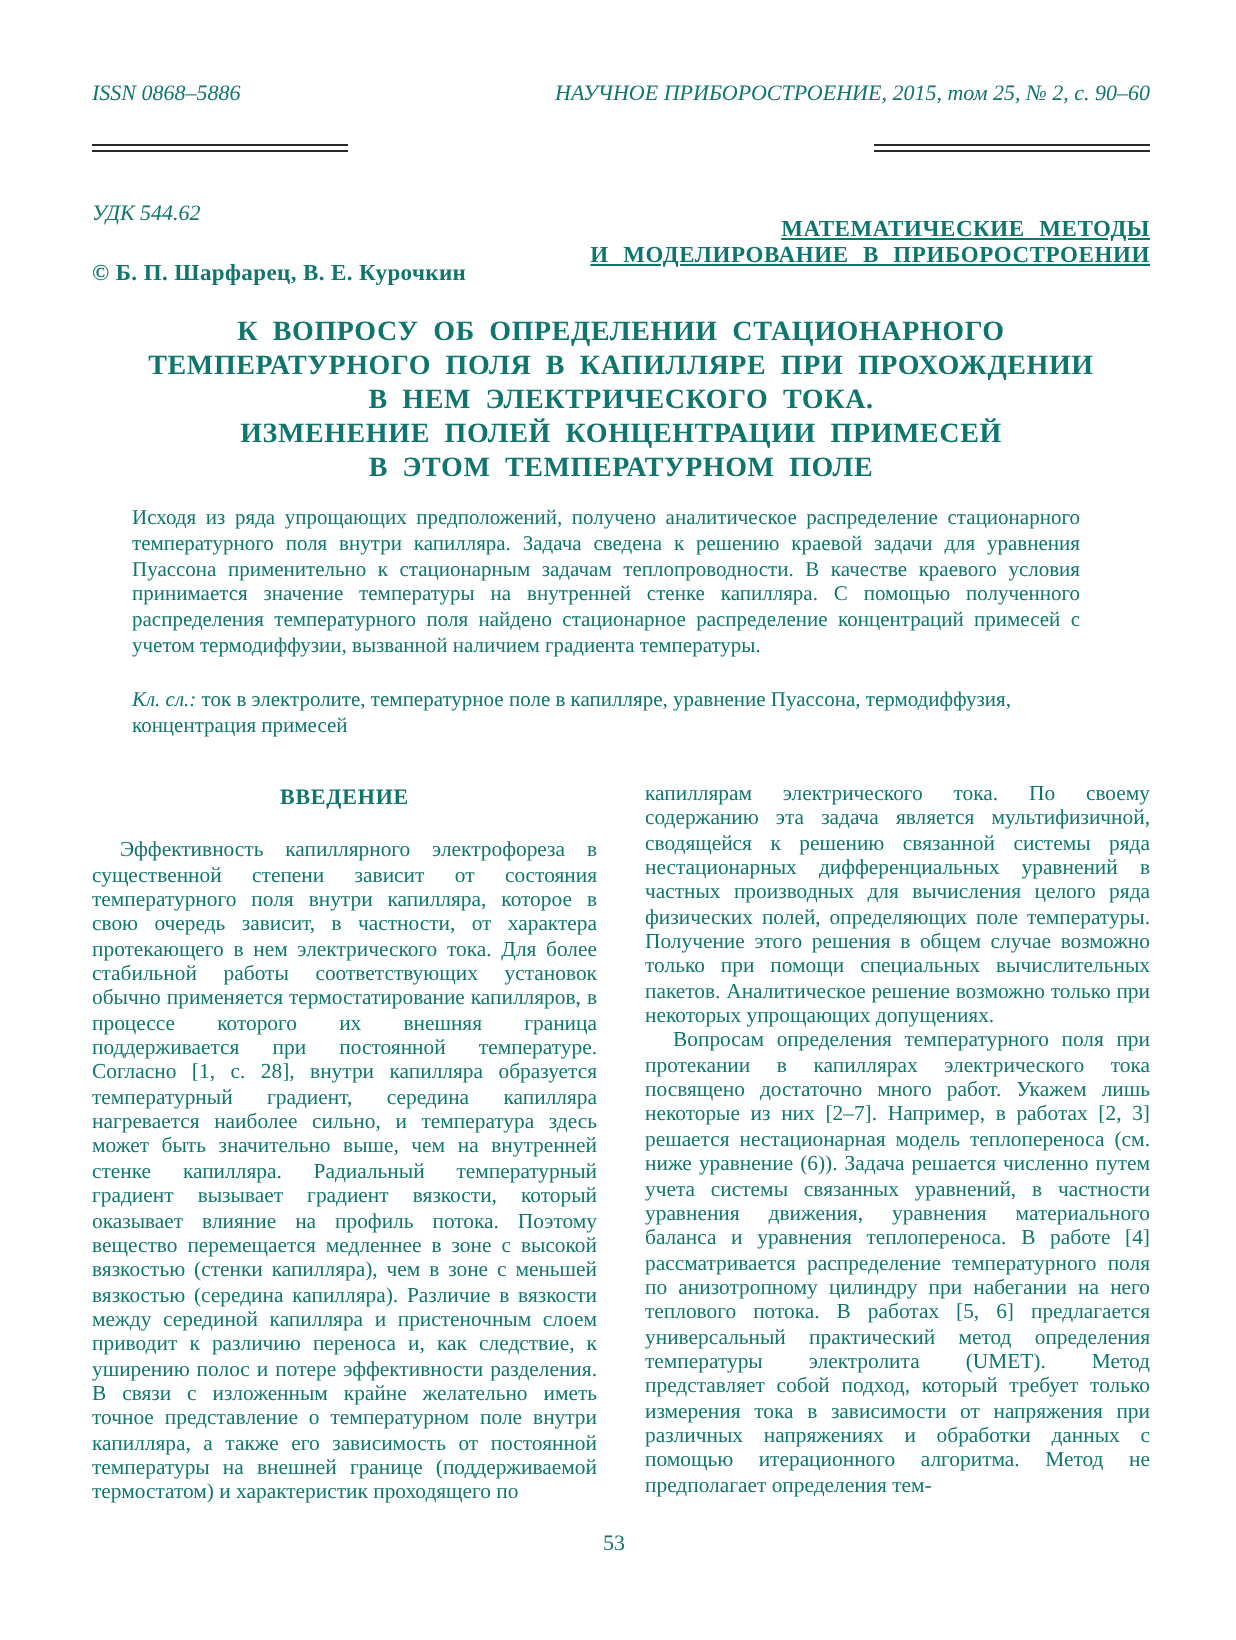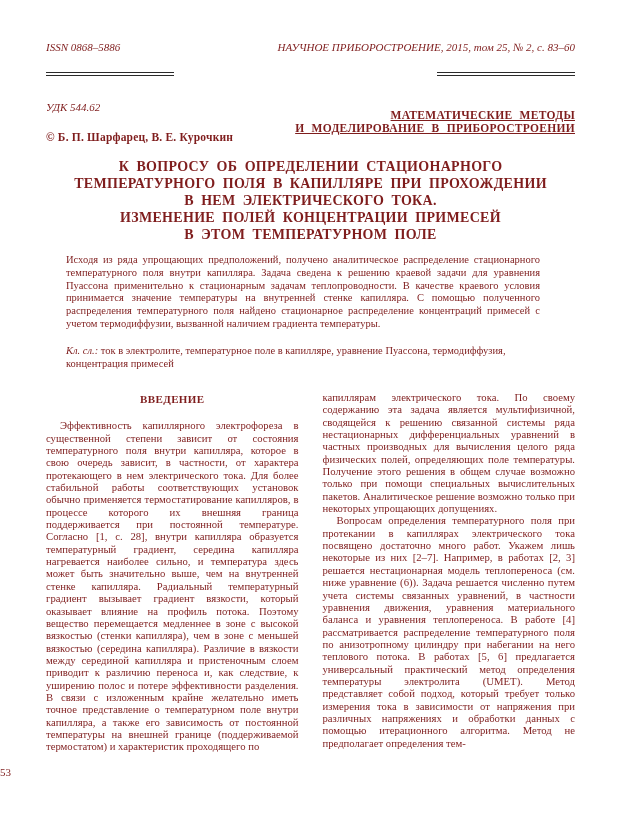--- a/index.html
+++ b/index.html
@@ -3,21 +3,21 @@
 <meta charset="utf-8">
 <style>
   * { margin: 0; padding: 0; box-sizing: border-box; }
   html, body { background: #e8e8e8; }
   .page {
     position: relative;
     width: 618px;
     height: 820px;
     margin: 0 auto;
     background: #ffffff;
-    color: #7f1d1d;
+    color: #0f766e;
     font-family: "Liberation Serif", serif;
     overflow: hidden;
   }
   .issn-row {
     position: absolute;
     top: 41px; left: 46px; right: 43px;
     display: flex;
     justify-content: space-between;
     font-style: italic;
     font-size: 11px;
@@ -102,31 +102,32 @@
     font-size: 11px;
     letter-spacing: 0.4px;
     word-spacing: 2px;
     margin-top: 2px;
     margin-bottom: 14px;
   }
   .para-indent { text-indent: 14px; }
   .page-number {
     position: absolute;
     top: 766px; left: 0; right: 4px;
+    text-align: center;
     font-size: 11px;
   }
 </style>
 </head>
 <body>
 
 <div class="page">
 
   <div class="issn-row">
     <span>ISSN 0868–5886</span>
-    <span>НАУЧНОЕ ПРИБОРОСТРОЕНИЕ, 2015, том 25, № 2, с. 83–60</span>
+    <span>НАУЧНОЕ ПРИБОРОСТРОЕНИЕ, 2015, том 25, № 2, с. 90–60</span>
   </div>
 
   <div class="banner">
     <span class="rule rule-left"></span>
     <span class="rule rule-right"></span>
     <span>МАТЕМАТИЧЕСКИЕ МЕТОДЫ
 И МОДЕЛИРОВАНИЕ В ПРИБОРОСТРОЕНИИ</span>
   </div>
 
   <div class="udk">УДК 544.62</div>

